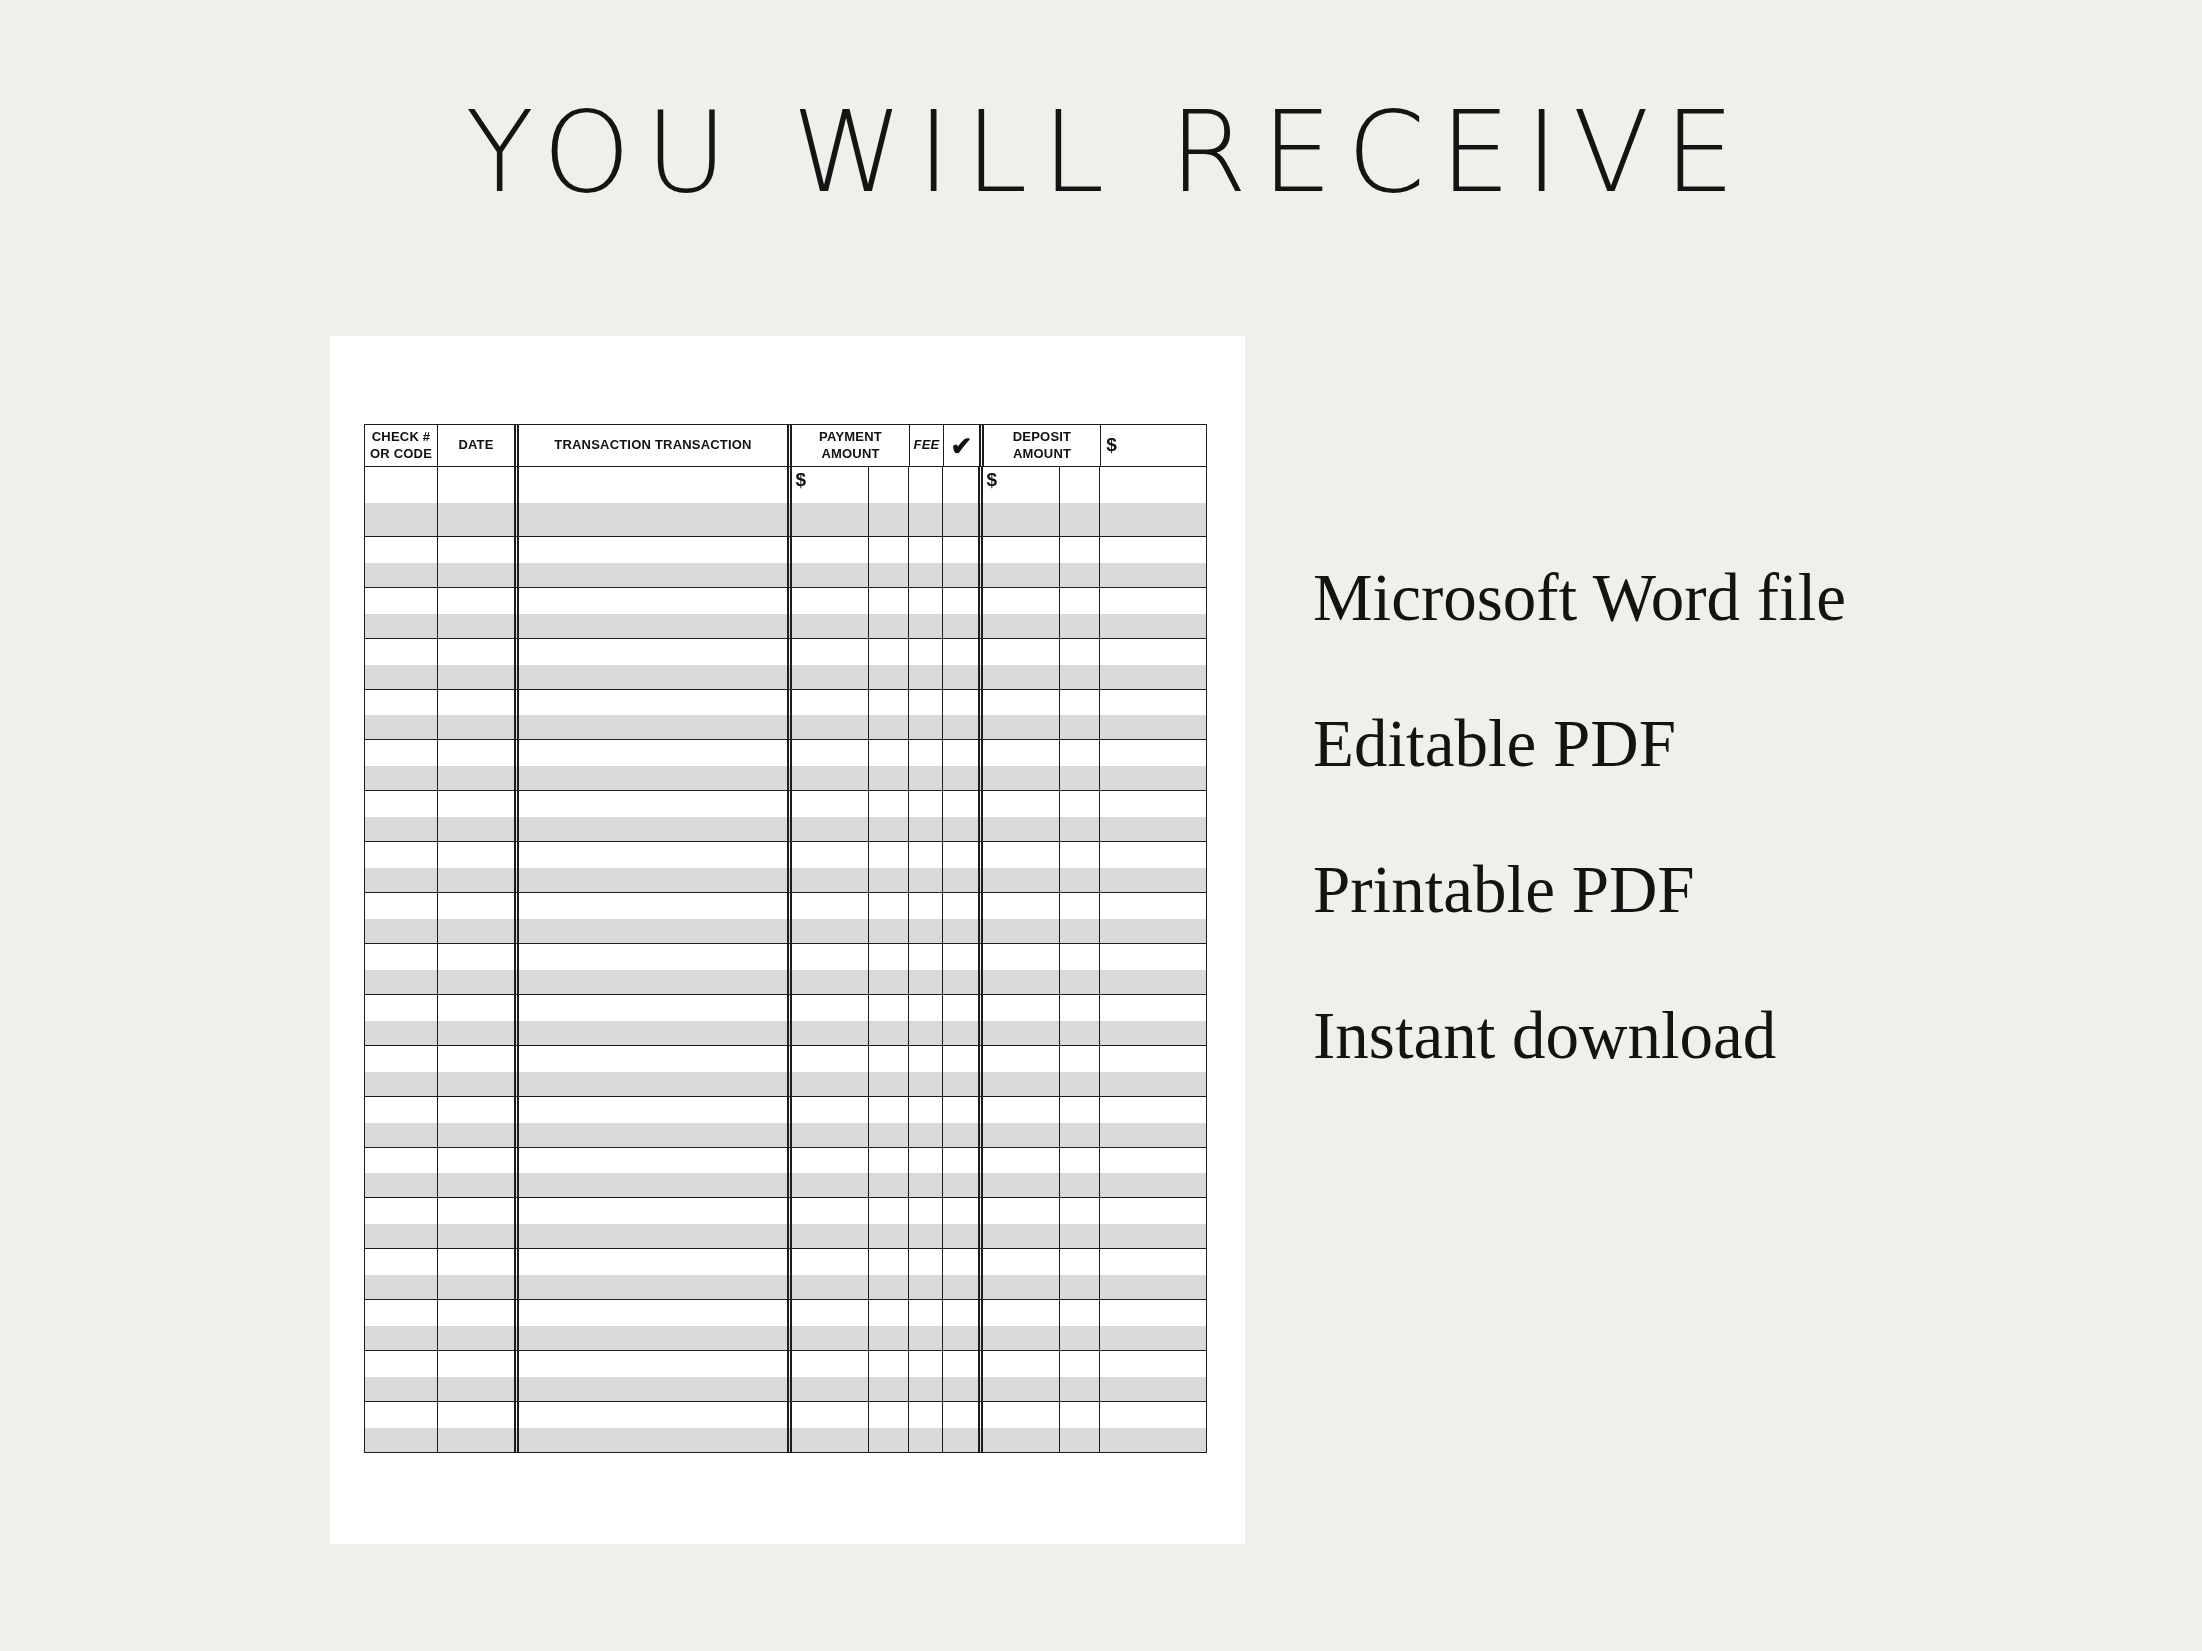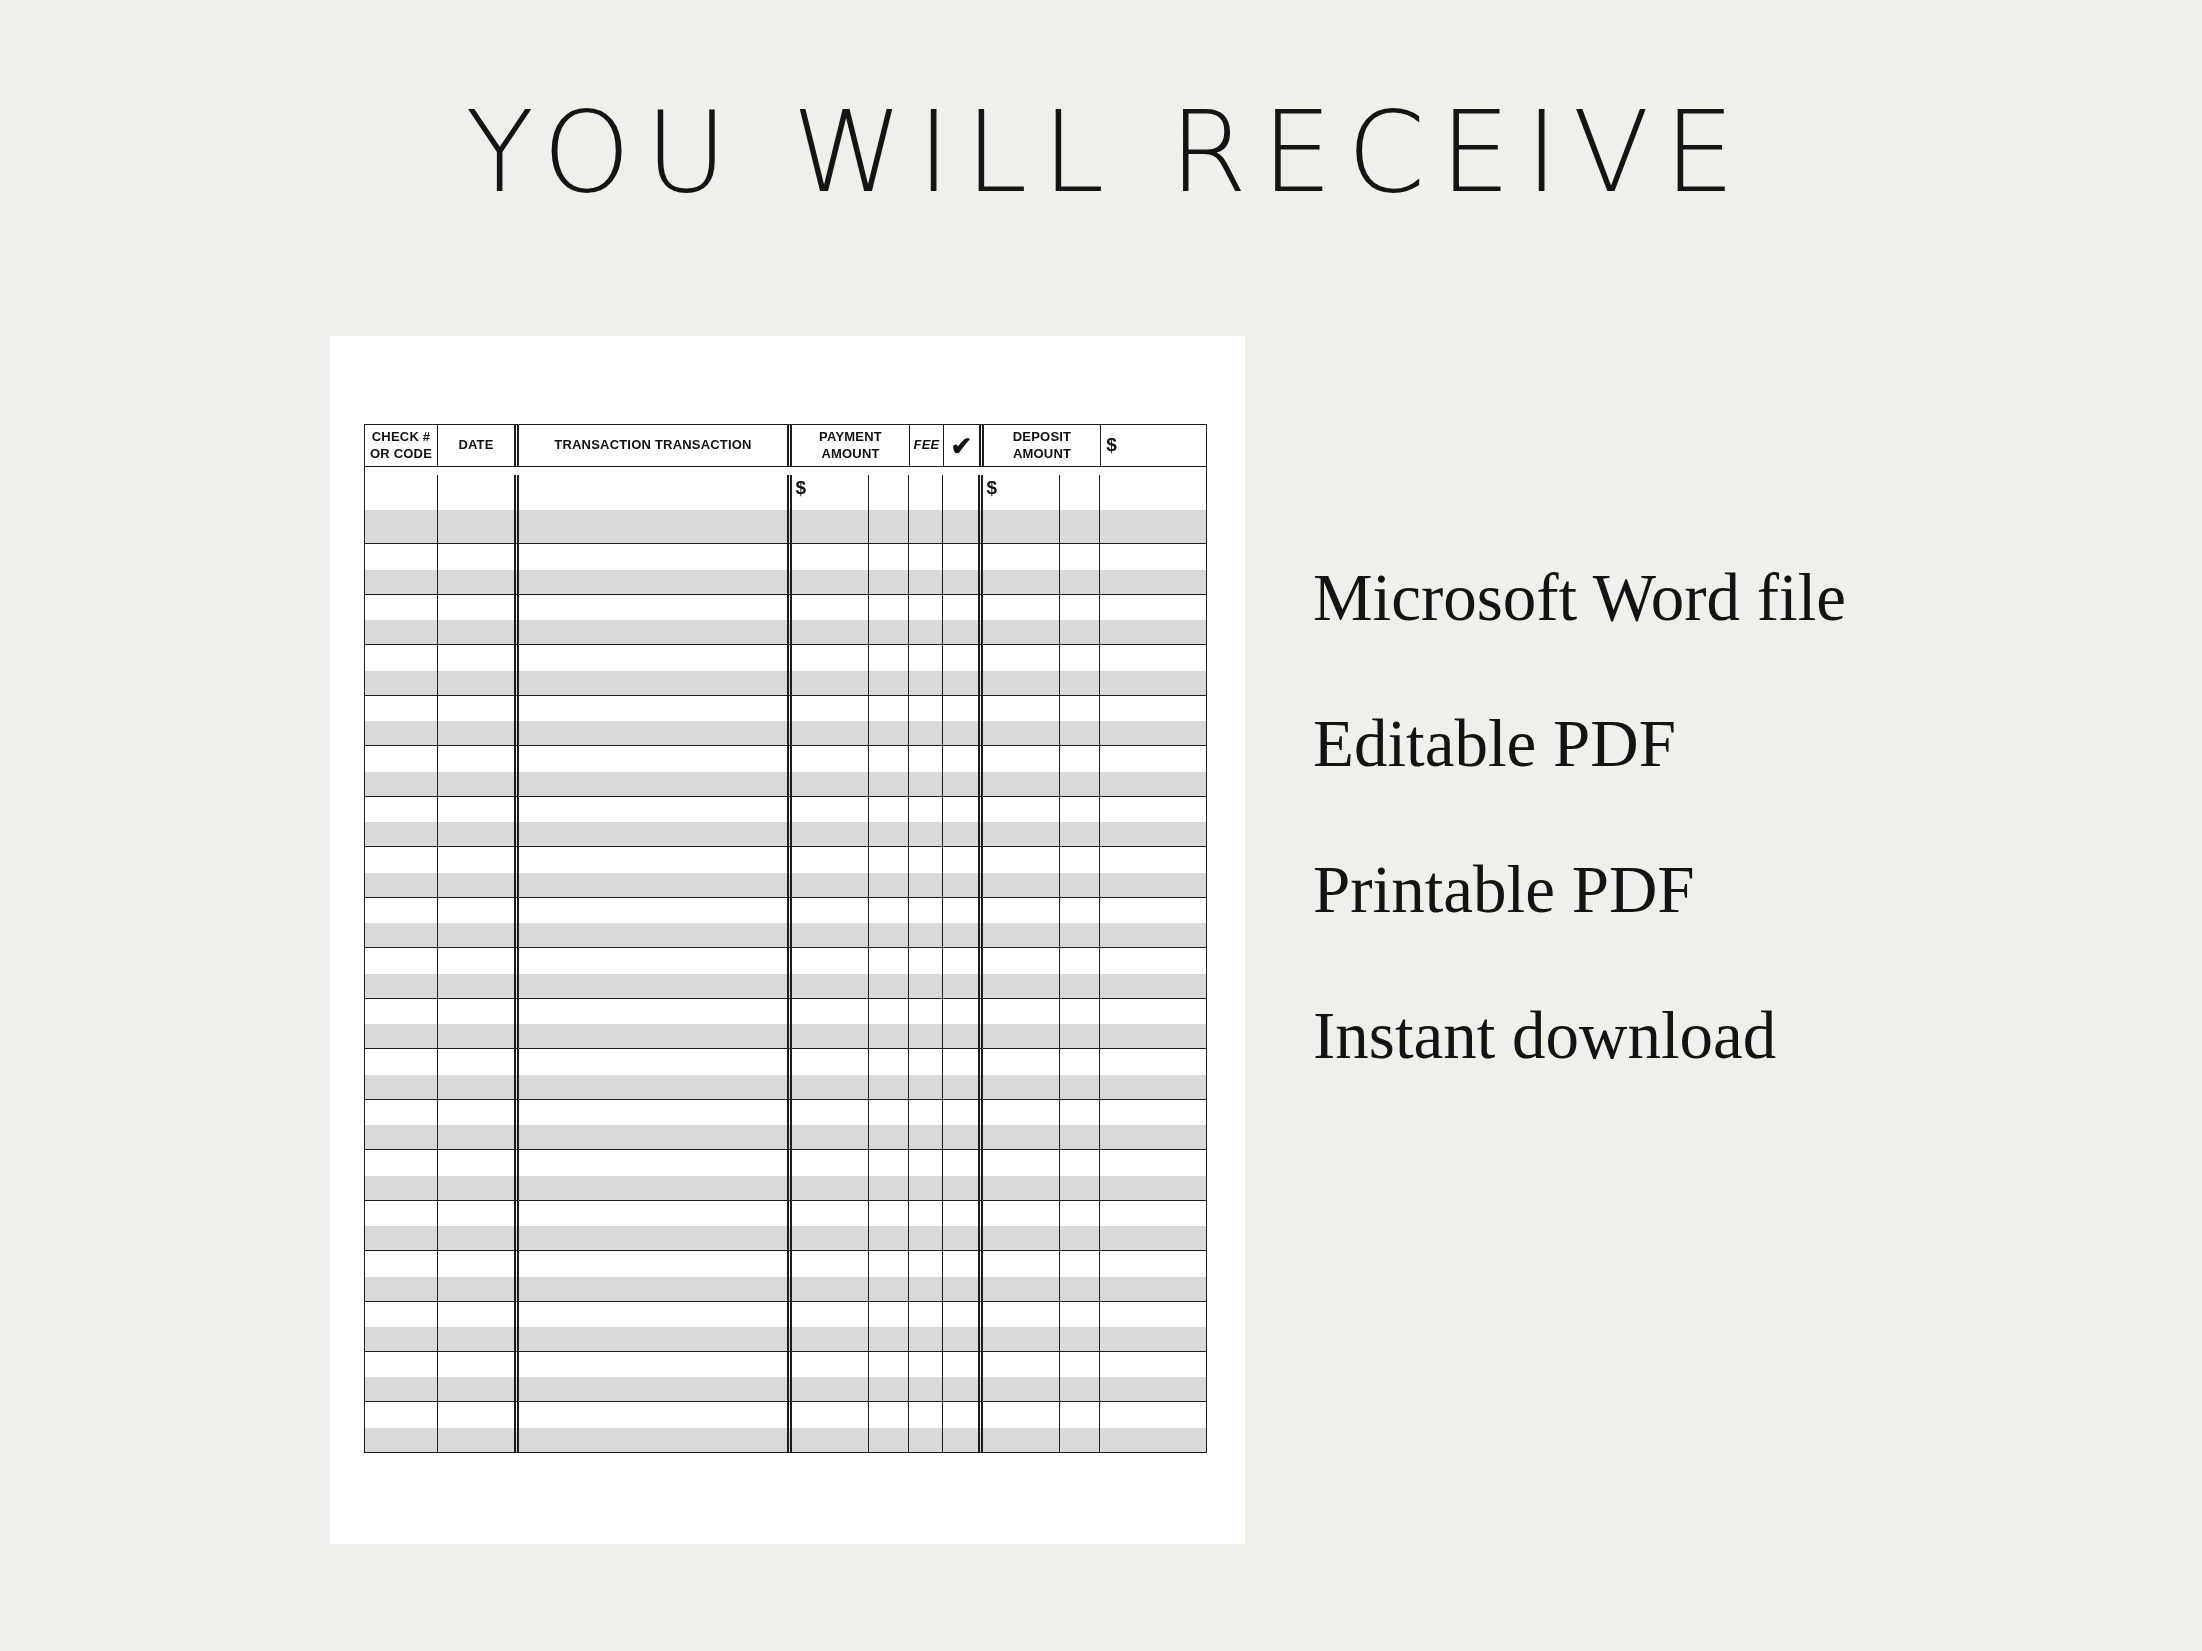--- a/index.html
+++ b/index.html
@@ -48,21 +48,20 @@
     position: absolute;
     left: 34px;
     top: 88px;
     width: 843px;
     height: 1029px;
     box-sizing: border-box;
     border: 1.7px solid #1c1c1c;
     display: flex;
     flex-direction: column;
     background: #ffffff;
-    gap: 8px;
   }
   .register .thead {
     flex: 0 0 41px;
     display: flex;
     border-bottom: 1.7px solid #1c1c1c;
     background: #ffffff;
   }
   .register .trow {
     flex: 1 1 auto;
     display: flex;

